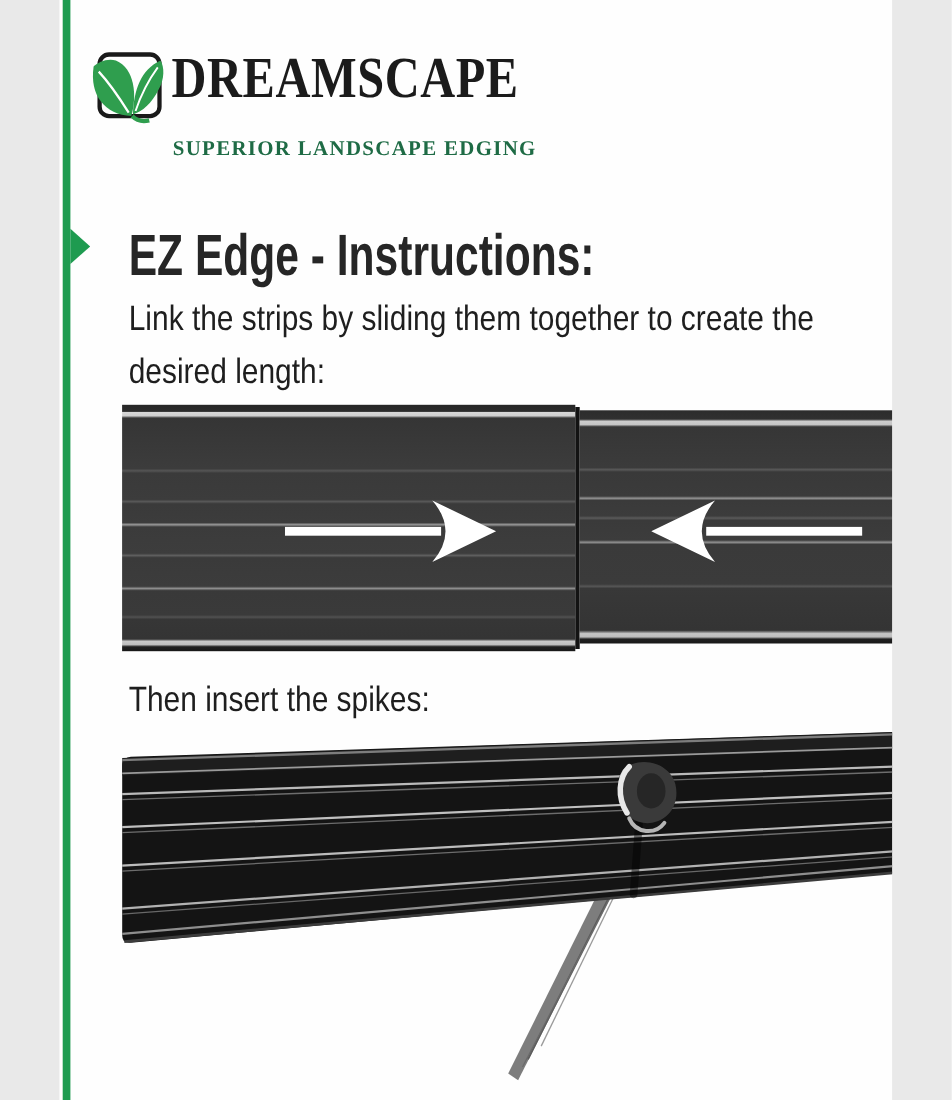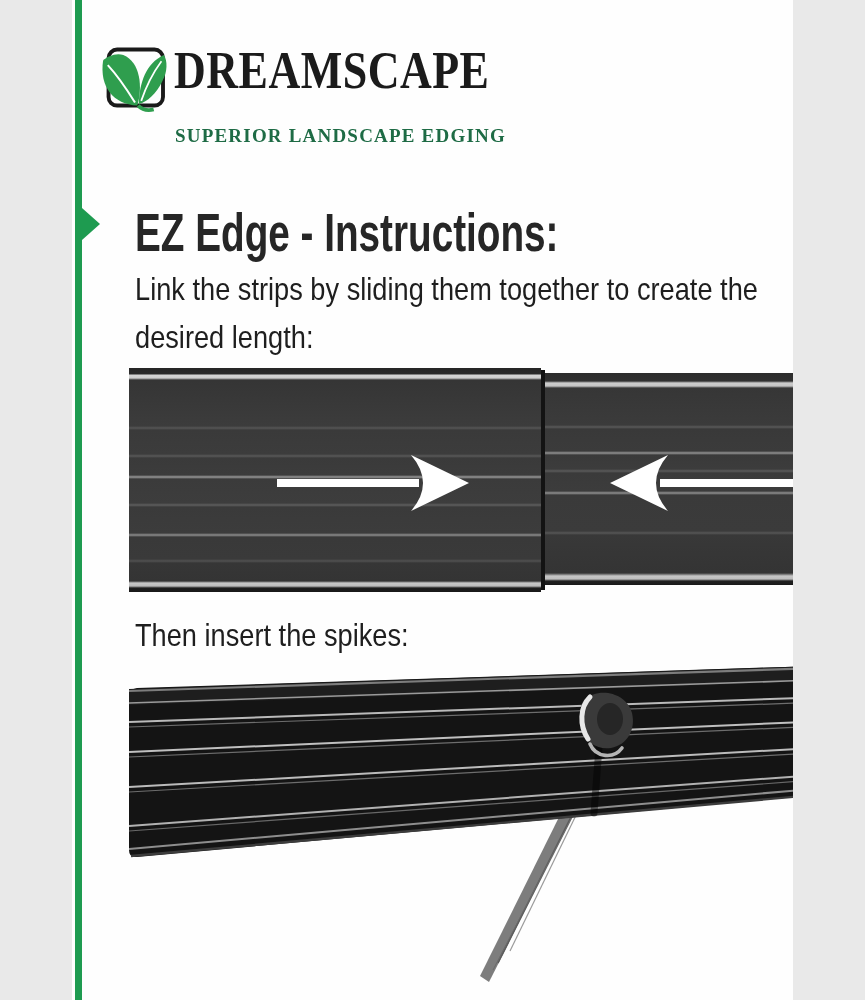--- a/index.html
+++ b/index.html
@@ -1,19 +1,20 @@
 <!DOCTYPE html>
 <html><head>
 <meta charset="utf-8">
 <style>
   html,body{margin:0;padding:0;background:#e9e9e9;}
   .page{
     position:relative;width:721px;height:1000px;margin:0 auto;
     background:#fefefe;overflow:hidden;
     font-family:"Liberation Sans",sans-serif;
+    padding-left:36px;
   }
   
   .accent-bar{position:absolute;left:3px;top:0;width:7px;height:1000px;background:#1e9b50;}
   .accent-arrow{
     position:absolute;left:10px;top:208px;width:0;height:0;
     border-top:16px solid transparent;border-bottom:16px solid transparent;
     border-left:18px solid #1e9b50;
   }
   
   .logo-icon{position:absolute;left:24px;top:34px;width:78px;height:84px;}

